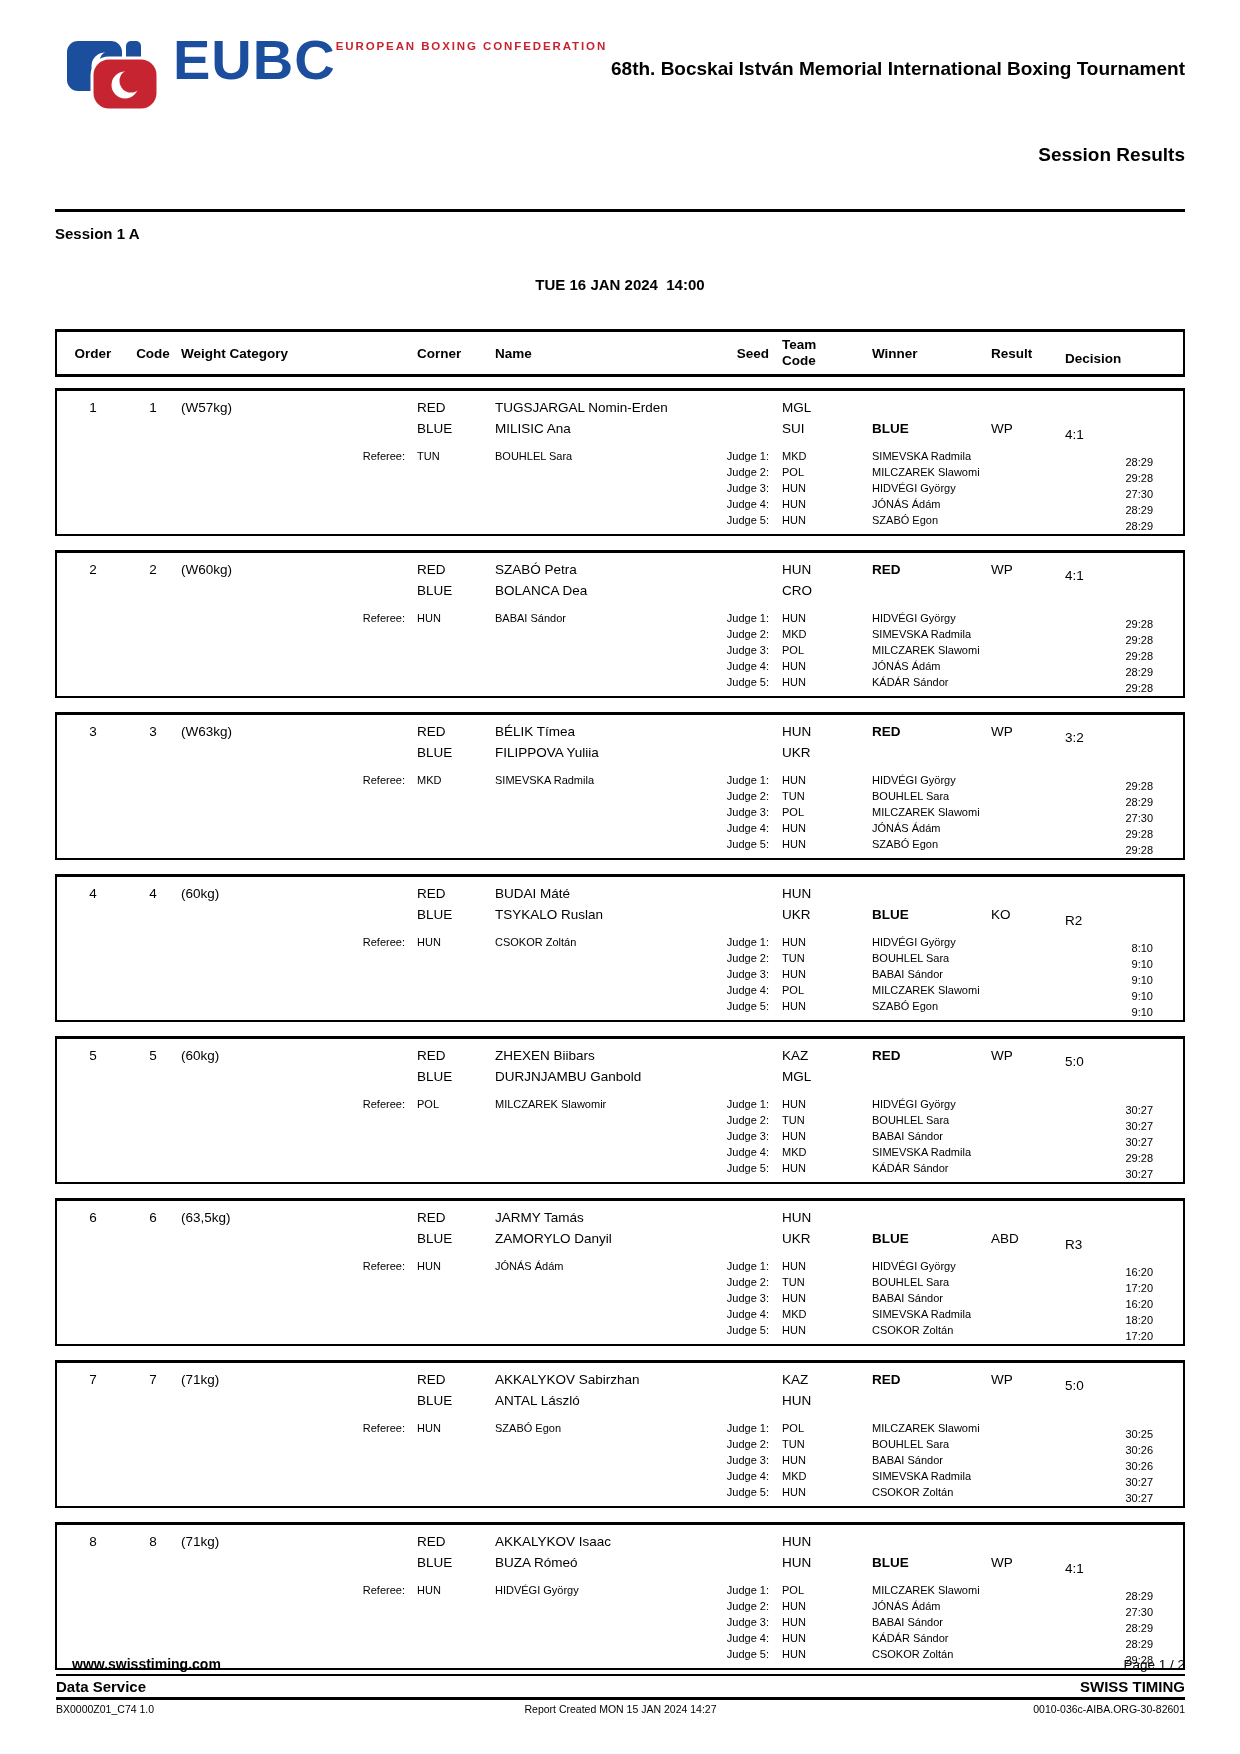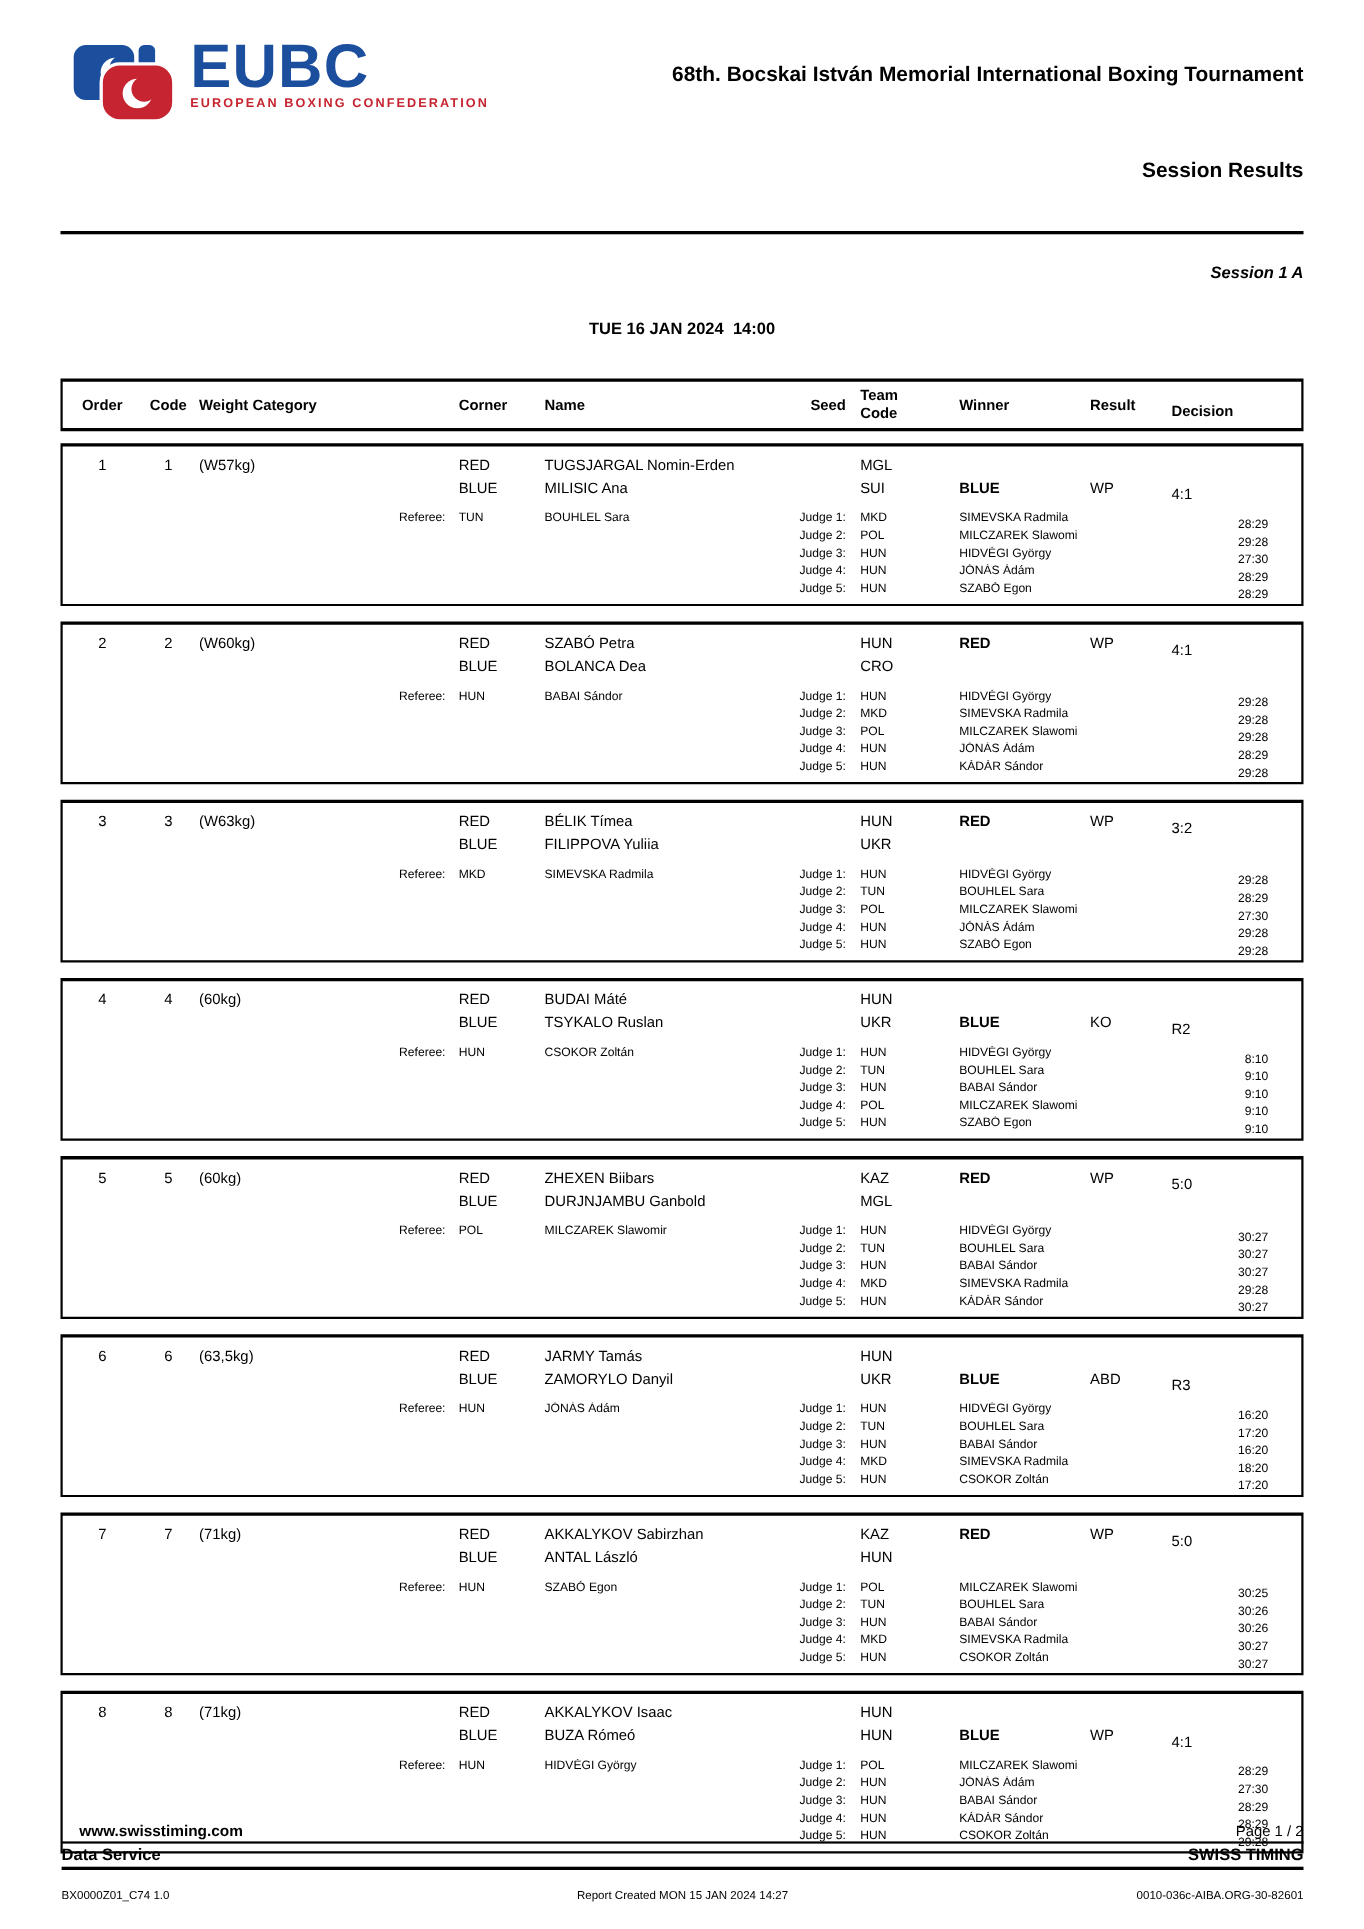--- a/index.html
+++ b/index.html
@@ -10,36 +10,36 @@
     font-family:"Liberation Sans","DejaVu Sans",sans-serif;
     color:#000;
     margin:0 auto;
     overflow:hidden;
   }
   .inner{padding:0 55px;}
 
   
   .masthead{display:flex;align-items:flex-start;padding-top:38px;}
   .logo{display:flex;align-items:flex-start;margin-left:10px;}
-  .logo-text{display:flex;flex-direction:column;margin-left:6px;}
+  .logo-text{display:flex;flex-direction:row;margin-left:6px;}
   .brand{
     font-size:56px;font-weight:800;color:#1c4e9e;
     letter-spacing:1px;line-height:52px;margin-top:-4px;
   }
   .brand-sub{
     font-size:11.5px;font-weight:bold;color:#c62430;
     letter-spacing:1.9px;margin-top:2px;white-space:nowrap;
   }
   .title-block{flex:1;text-align:right;padding-top:20px;}
   .doc-title{font-size:19px;font-weight:bold;}
   .session-results{font-size:19px;font-weight:bold;text-align:right;margin-top:26px;}
 
   .head-rule{height:3px;background:#000;margin-top:43px;}
 
-  .session-name{text-align:right;font-size:15px;font-weight:bold;margin-top:27px;font-style:italic;}
+  .session-name{text-align:left;font-size:15px;font-weight:bold;margin-top:13px;}
   .session-date{text-align:center;font-size:15px;font-weight:bold;margin-top:34px;white-space:pre;}
 
   
   .trow{
     display:grid;
     grid-template-columns:72px 48px 228px 78px 228px 58px 88px 122px 70px 104px 1fr;
     align-items:center;
   }
   .trow > div{overflow:hidden;white-space:nowrap;}
   .trow > :nth-child(3){padding-left:4px;}
@@ -73,21 +73,21 @@
   
   .footer{position:absolute;left:56px;right:55px;top:1656px;}
   .f-row1{display:flex;justify-content:space-between;align-items:flex-end;}
   .f-web{font-size:14px;font-weight:bold;margin-left:16px;}
   .f-page{font-size:13.5px;}
   .f-rule1{height:2px;background:#000;margin-top:2px;}
   .f-row2{display:flex;justify-content:space-between;align-items:flex-end;margin-top:2px;}
   .f-service{font-size:15px;font-weight:bold;}
   .f-company{font-size:15px;font-weight:bold;}
   .f-rule2{height:3px;background:#000;margin-top:2px;}
-  .f-row3{display:flex;justify-content:space-between;font-size:10.5px;margin-top:17px;}
+  .f-row3{display:flex;justify-content:space-between;font-size:10.5px;margin-top:3px;}
   .f-created{position:absolute;left:0;right:0;text-align:center;}
   .f-row3{position:relative;}
 </style>
 </head>
 <body>
 
 <div class="page">
   <div class="inner">
 
     <div class="masthead">

